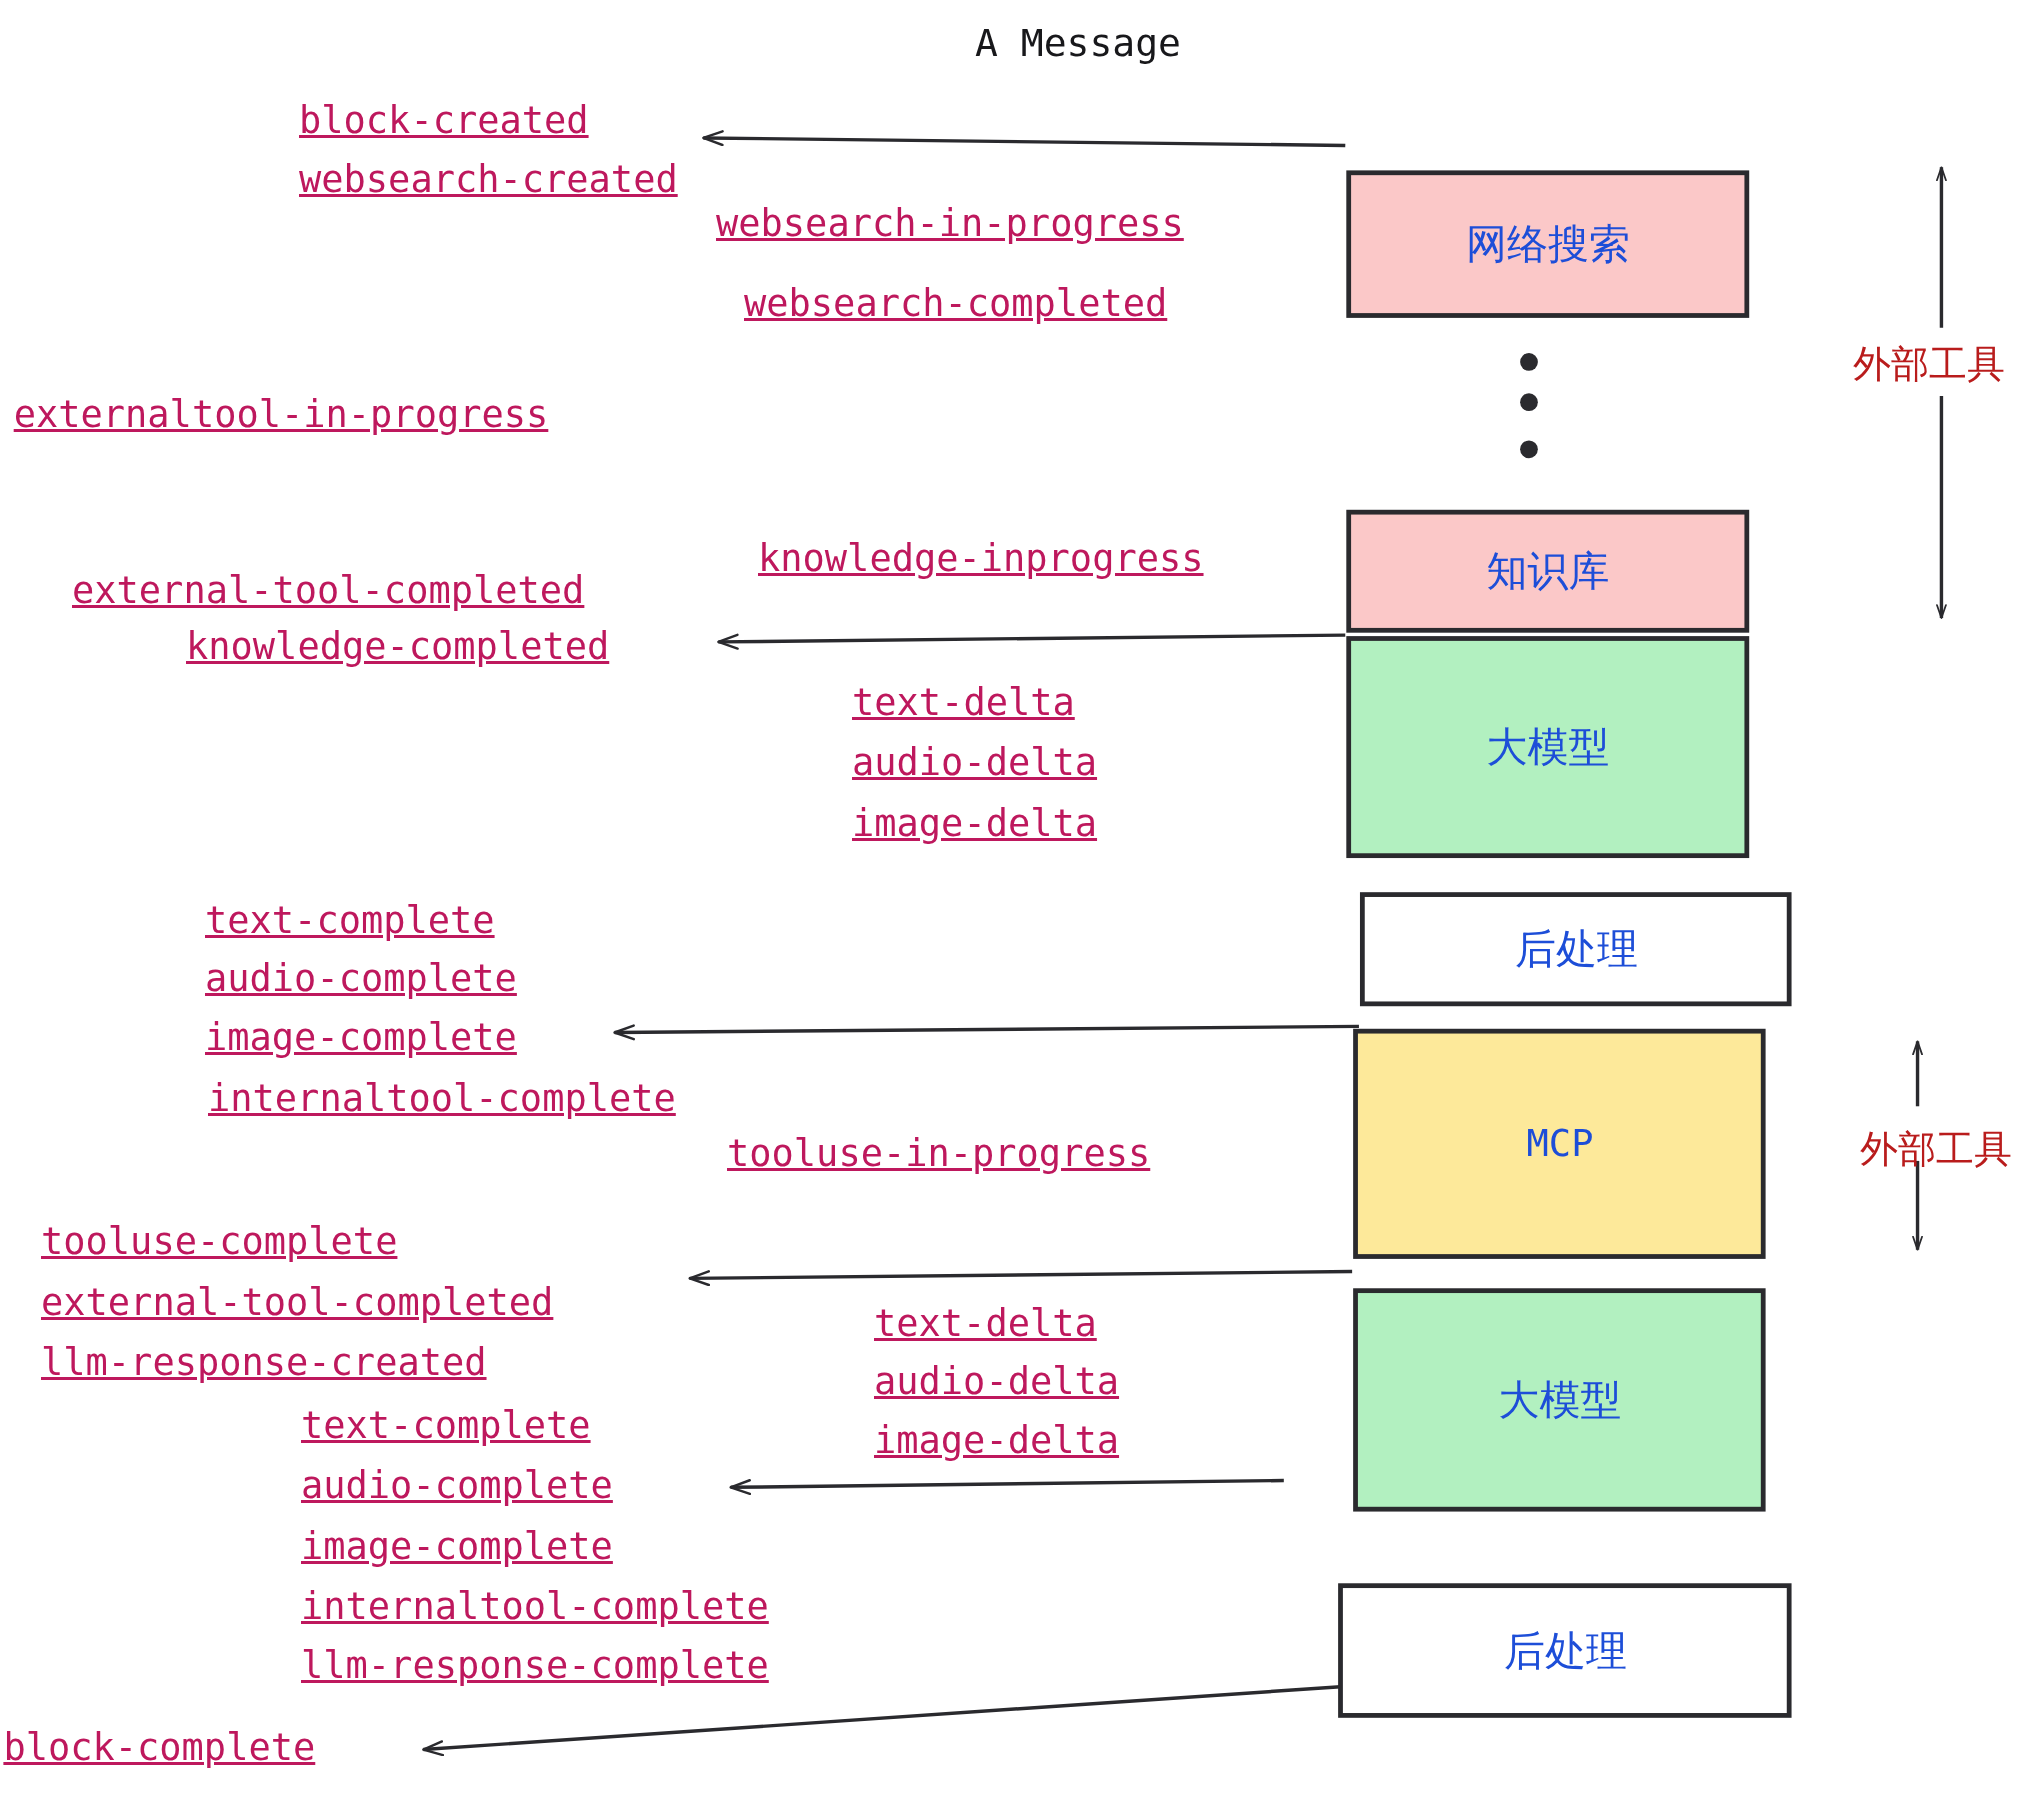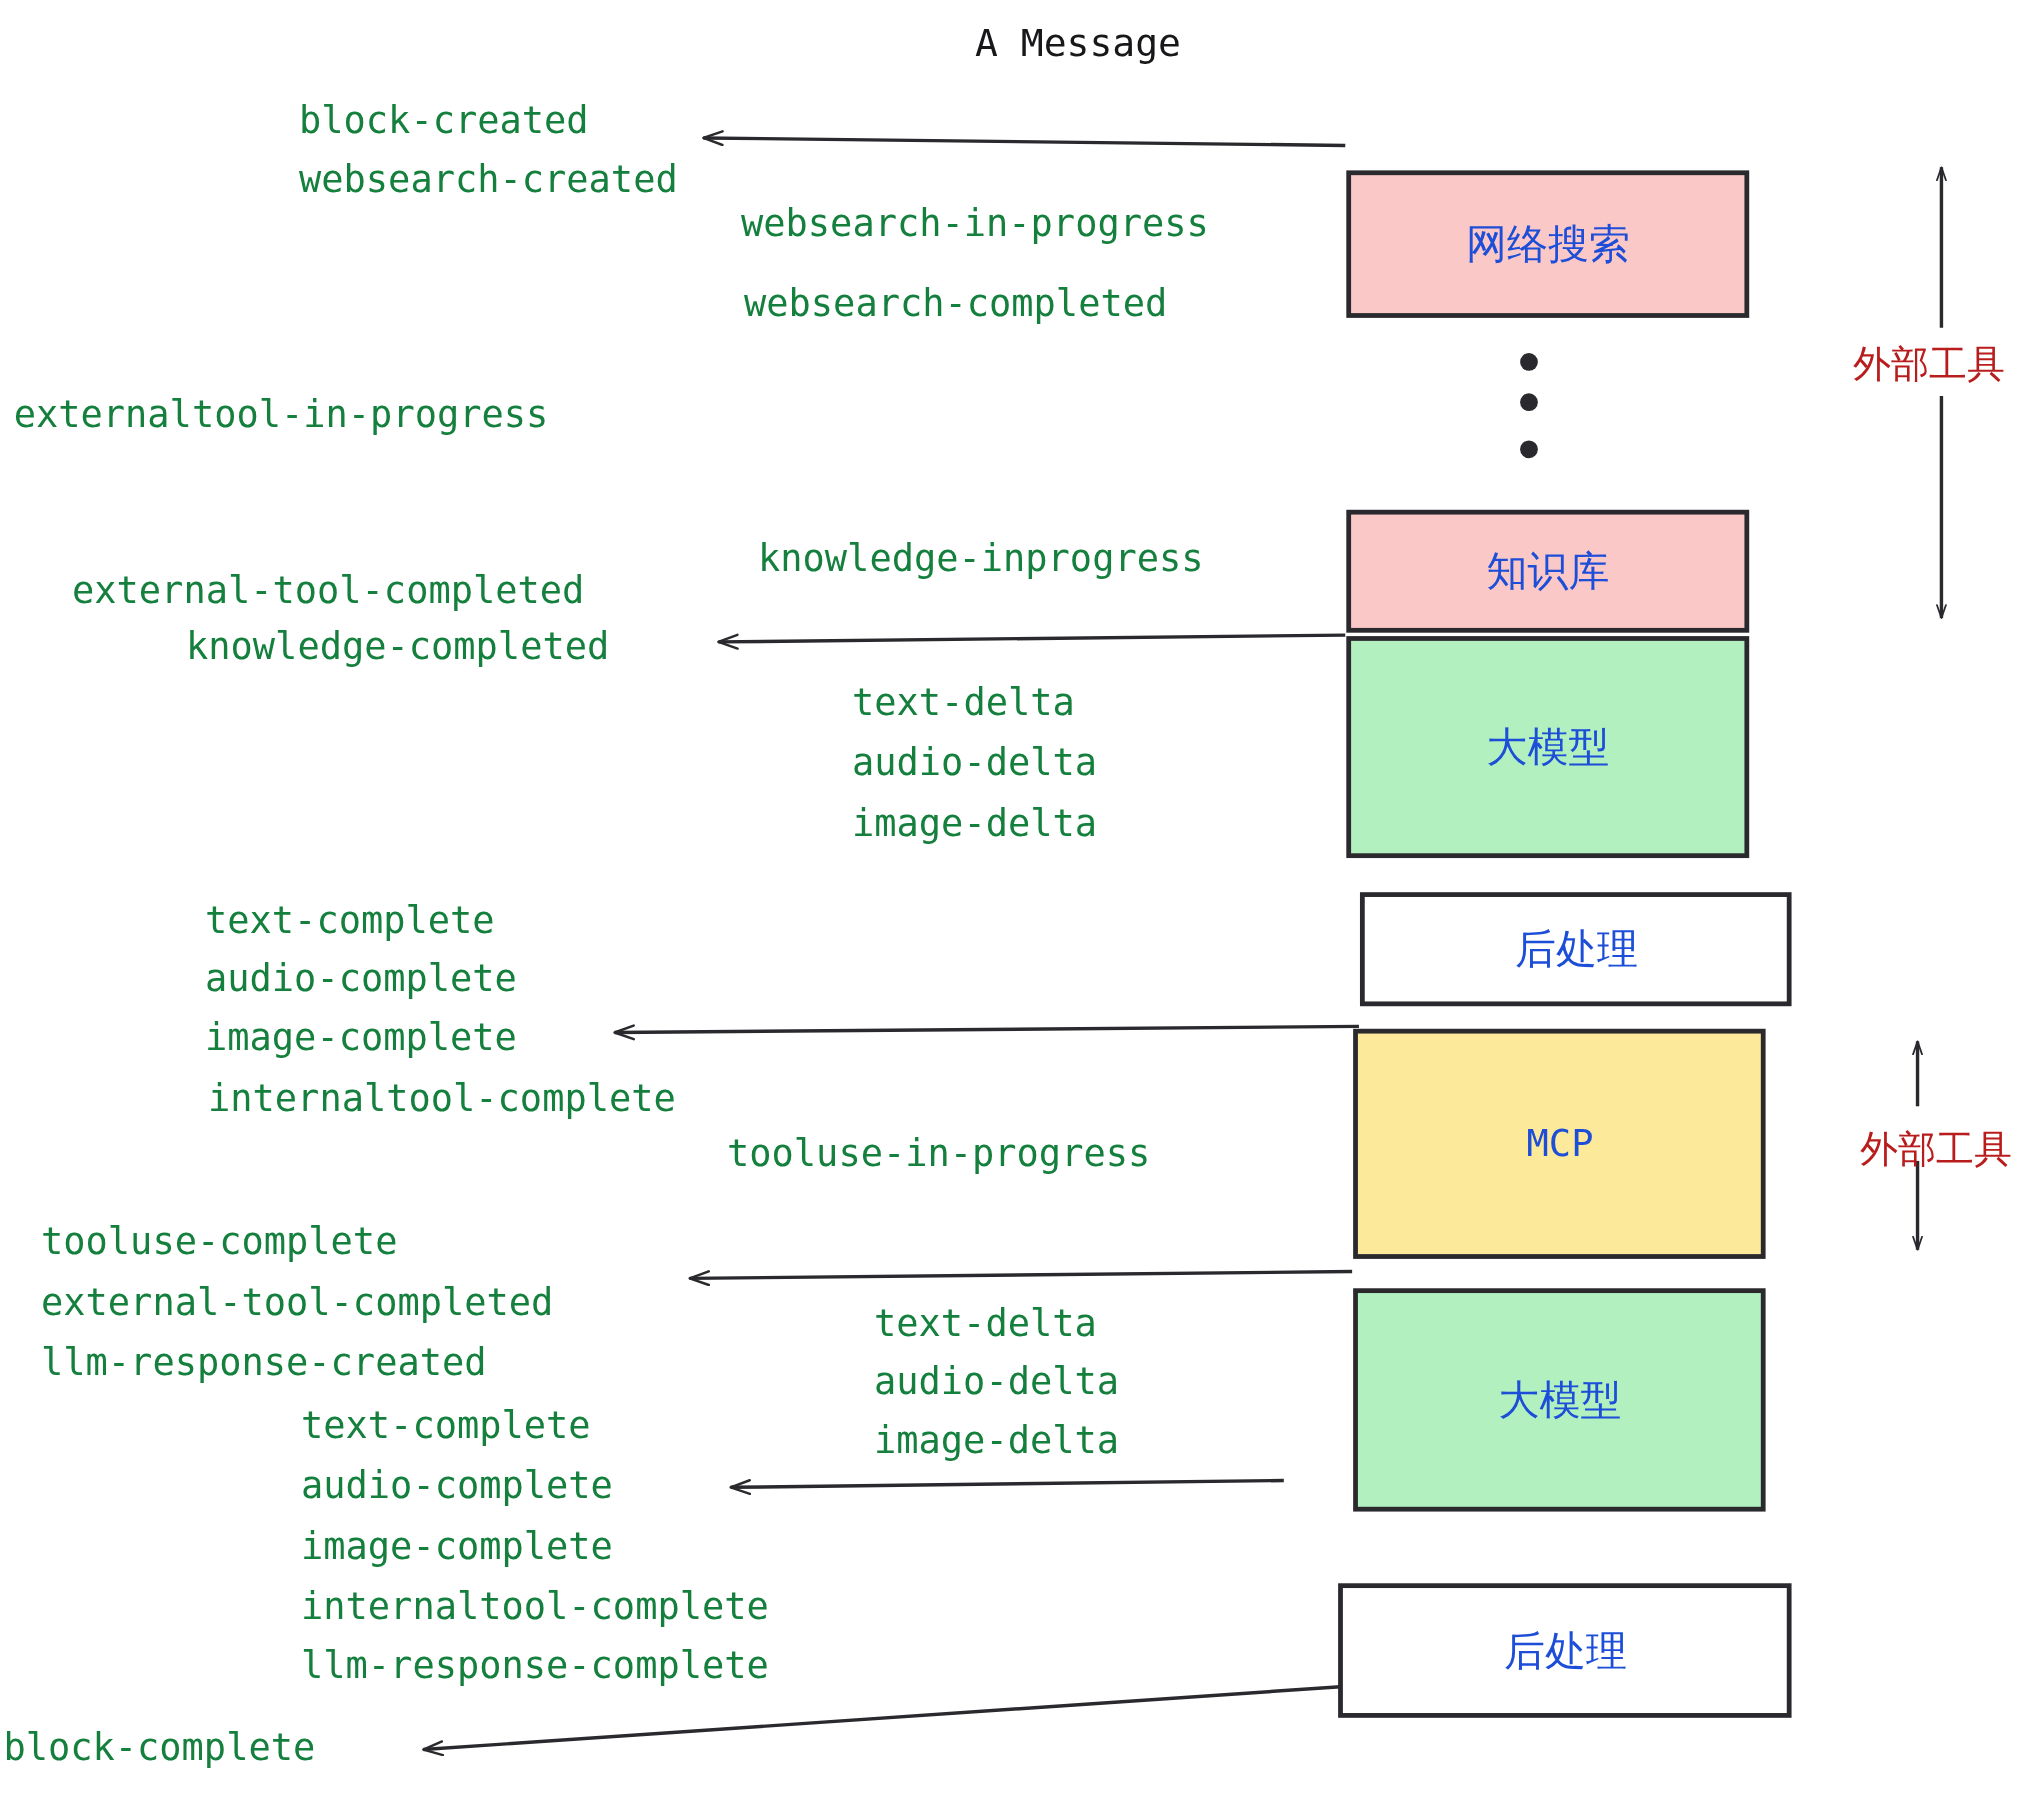--- a/index.html
+++ b/index.html
@@ -1,22 +1,22 @@
 <!DOCTYPE html>
 <html style="font-size:11px"><head>
 <meta charset="utf-8">
 <style>
   html,body{margin:0;padding:0;background:#ffffff;}
   body{width:2035px;height:1796px;overflow:hidden;
        font-family:"DejaVu Sans Mono","Liberation Mono",monospace;}
   #stage{position:relative;width:2035px;height:1608px;background:#fff;}
   svg#canvas{position:absolute;left:0;top:0;width:2035px;height:1796px;}
-  .evt{position:absolute;white-space:pre;color:#15803d;
+  .evt{position:absolute;white-space:pre;color:#be185d;
        font-family:"DejaVu Sans Mono","Liberation Mono",monospace;
-       font-size:37px;line-height:1;letter-spacing:0px;}
+       font-size:37px;line-height:1;letter-spacing:0px;text-decoration:underline;}
   .boxlabel{position:absolute;display:flex;align-items:center;justify-content:center;
             color:#1d4ed8;white-space:pre;
             font-family:"DejaVu Sans","Liberation Sans",sans-serif;
             font-size:41px;}
   .mcplabel{font-family:"DejaVu Sans Mono","Liberation Mono",monospace;font-size:37px;font-weight:normal;}
   .sidelabel{position:absolute;white-space:pre;color:#b91c1c;
              font-family:"DejaVu Sans","Liberation Sans",sans-serif;font-size:38px;margin-left:16px;}
   .title{position:absolute;white-space:pre;color:#18181b;
          font-family:"DejaVu Sans Mono","Liberation Mono",monospace;font-size:38px;}
 </style>
@@ -75,21 +75,21 @@
       <div class="boxlabel" style="left: 1356px; top: 1291px; width: 408px; height: 219px;">大模型</div>
       <div class="boxlabel" style="left: 1341px; top: 1586px; width: 449px; height: 130px;">后处理</div>
     </div>
   <div id="side-labels">
       <div class="sidelabel" style="left: 1837px; top: 339px;">外部工具</div>
       <div class="sidelabel" style="left: 1844px; top: 1124px;">外部工具</div>
     </div>
   <div id="events-layer">
       <div class="evt" style="left: 299px; top: 102px;">block-created</div>
       <div class="evt" style="left: 299px; top: 161px;">websearch-created</div>
-      <div class="evt" style="left: 741px; top: 205px;">websearch-in-progress</div>
+      <div class="evt" style="left: 716px; top: 205px;">websearch-in-progress</div>
       <div class="evt" style="left: 744px; top: 285px; text-align: right;">websearch-completed</div>
       <div class="evt" style="left: 13.7px; top: 396px;">externaltool-in-progress</div>
       <div class="evt" style="left: 758px; top: 540px;">knowledge-inprogress</div>
       <div class="evt" style="left: 72px; top: 572px;">external-tool-completed</div>
       <div class="evt" style="left: 186px; top: 628px;">knowledge-completed</div>
       <div class="evt" style="left: 852px; top: 684px;">text-delta</div>
       <div class="evt" style="left: 852px; top: 744px;">audio-delta</div>
       <div class="evt" style="left: 852px; top: 805px;">image-delta</div>
       <div class="evt" style="left: 205px; top: 902px;">text-complete</div>
       <div class="evt" style="left: 205px; top: 960px;">audio-complete</div>

